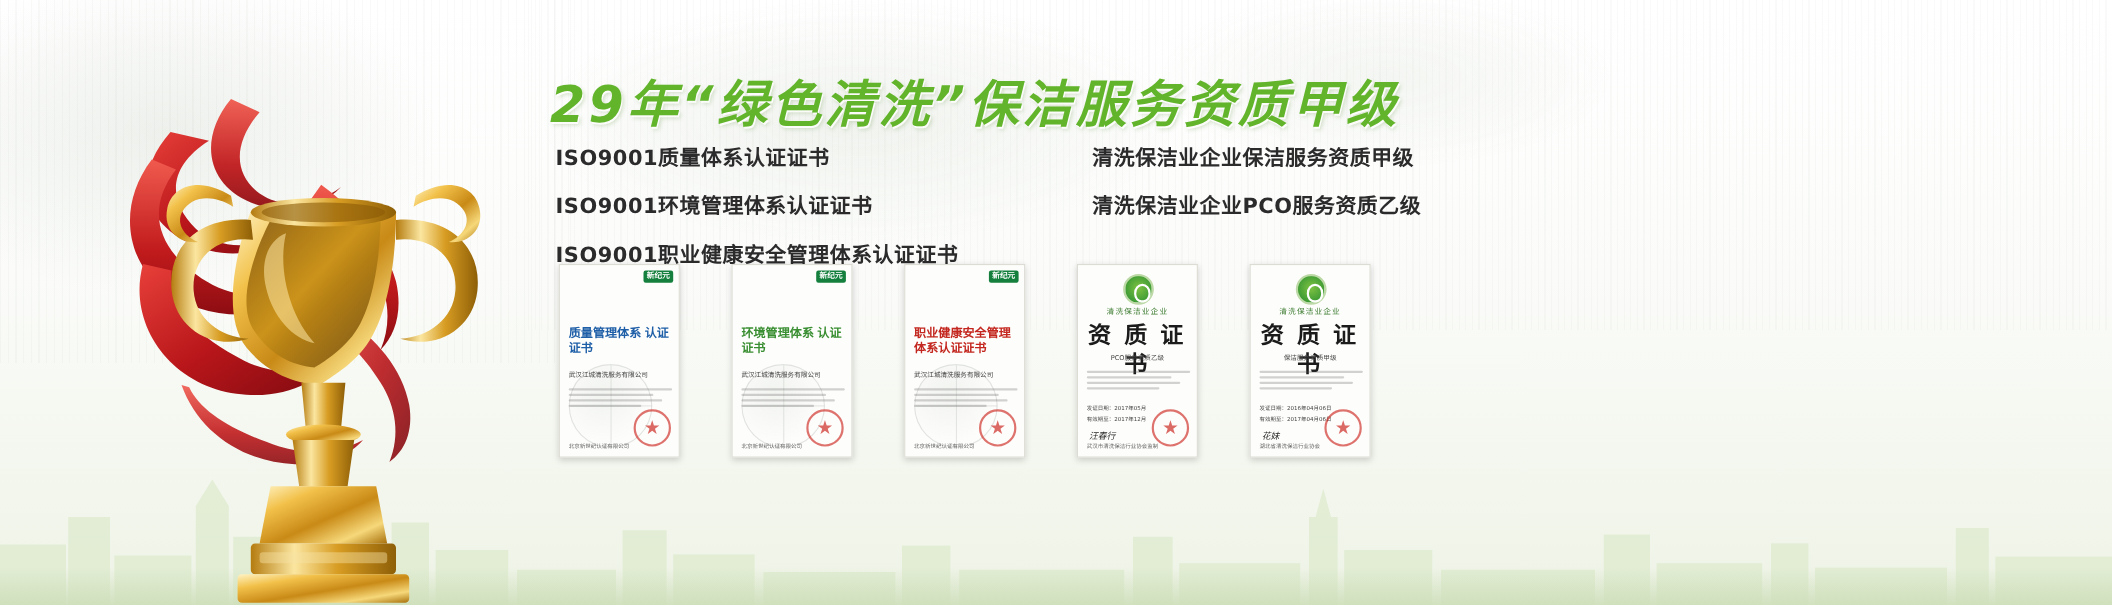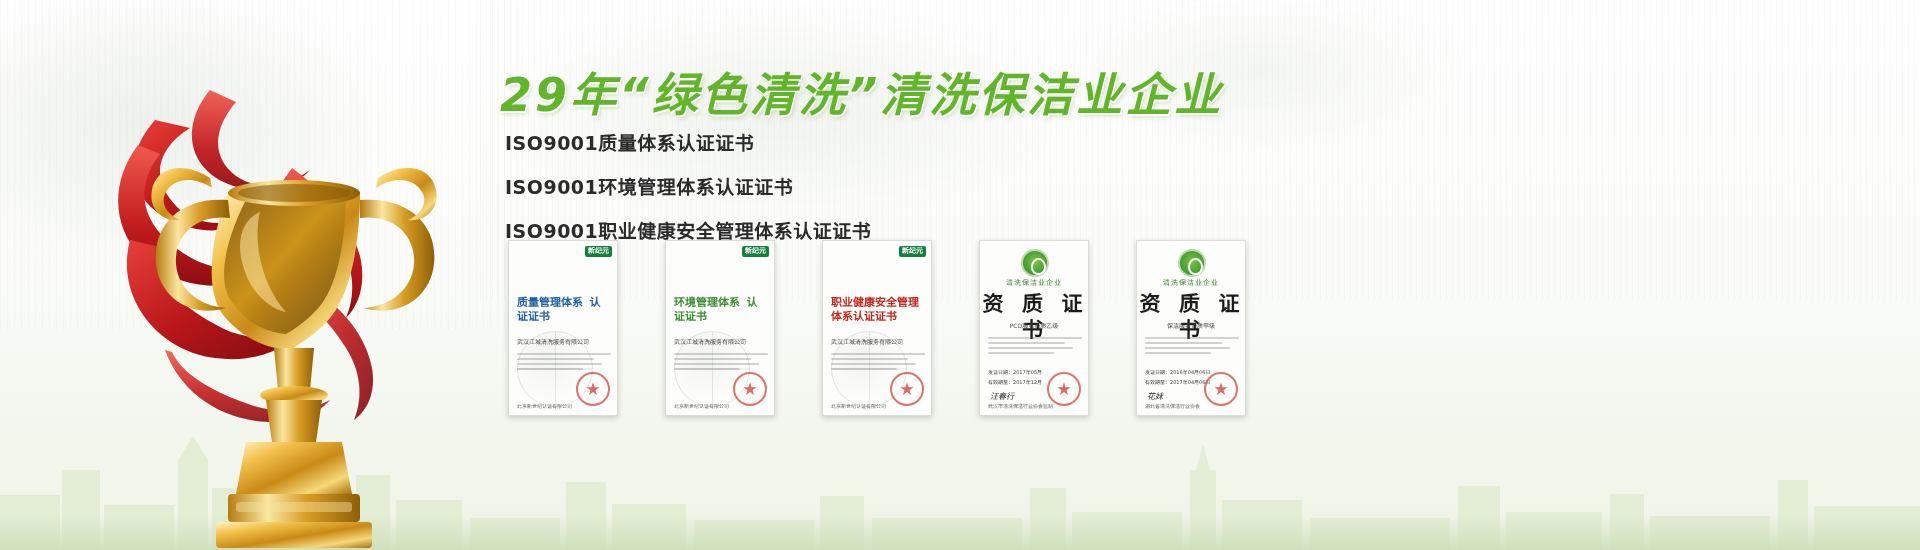--- a/index.html
+++ b/index.html
@@ -129,21 +129,21 @@
     position: absolute; left: 0; right: 0; top: 36px;
     text-align: center;
     font-size: 7px; color: #3f7d33; letter-spacing: 1px;
     font-family: "DejaVu Sans", sans-serif;
   }
   .cert-title {
     position: absolute; left: 8px; top: 56px;
     width: 94px;
     font-size: 11px; font-weight: 700; line-height: 1.25;
     color: #1f5fa8;
-    font-family: Liberation Mono, monospace;
+    font-family: Liberation Sans, sans-serif;
   }
   .cert-title.green { color: #3a8f32; }
   .cert-title.red { color: #c3271f; }
   .cert-title.center {
     text-align: center; left: 0; right: 0; width: auto;
     top: 52px; font-size: 21px; letter-spacing: 3px; color: #1b1b1b;
   }
   .cert-sub {
     position: absolute; left: 8px; top: 96px; width: 94px;
     font-size: 6px; color: #444; line-height: 1.5;
@@ -281,27 +281,31 @@
     <path d="M214,298 L254,298 L250,340 L218,340 Z" fill="url(#goldB)"></path>
     <ellipse cx="234" cy="345" rx="34" ry="9" fill="url(#goldA)"></ellipse>
     <path d="M206,350 L262,350 L256,392 L212,392 Z" fill="url(#goldB)"></path>
 
     <path d="M186,392 L282,392 L292,444 L176,444 Z" fill="url(#goldA)"></path>
     <rect x="168" y="444" width="132" height="28" rx="4" fill="url(#goldB)"></rect>
     <rect x="156" y="472" width="156" height="26" rx="4" fill="url(#goldA)"></rect>
     <rect x="176" y="452" width="116" height="10" rx="3" fill="#f7e3a4" opacity=".45"></rect>
   </svg>
 
-  <div class="headline">29年“绿色清洗”清洗保洁业企业</div>
+  <div class="headline">29年“绿色清洗”保洁服务资质甲级</div>
 
   <div class="cert-lists">
     <div class="cert-col left">
       <div class="cert-line">ISO9001质量体系认证证书</div>
       <div class="cert-line">ISO9001环境管理体系认证证书</div>
       <div class="cert-line">ISO9001职业健康安全管理体系认证证书</div>
+    </div>
+    <div class="cert-col right">
+      <div class="cert-line">清洗保洁业企业保洁服务资质甲级</div>
+      <div class="cert-line">清洗保洁业企业PCO服务资质乙级</div>
     </div>
   </div>
 
   <div class="certs-row">
 
     <div class="cert-card">
       <div class="globe"></div>
       <div class="cert-logo">新纪元</div>
       <div class="cert-title">质量管理体系
 认证证书</div>

